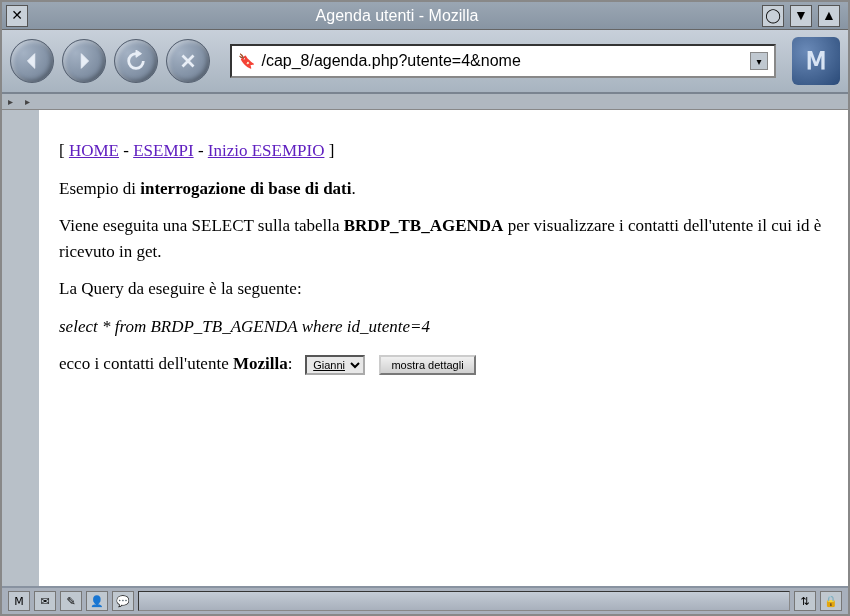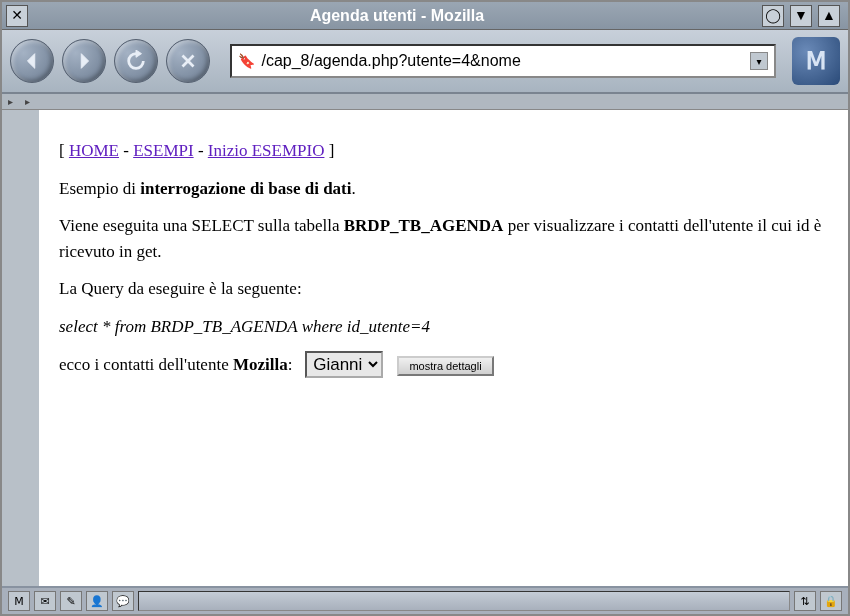--- a/index.html
+++ b/index.html
@@ -37,21 +37,21 @@
       align-items: center;
       justify-content: center;
       font-size: 14px;
       cursor: pointer;
     }
     .titlebar-title {
       flex: 1;
       text-align: center;
       font-family: Arial, sans-serif;
       font-size: 16px;
-      font-weight: bold;
+      font-weight: normal;
       color: #fff;
     }
     .titlebar-right {
       display: flex;
       gap: 2px;
     }
     .navbar {
       height: 64px;
       background: linear-gradient(#c8d0da, #a8b4c0);
       display: flex;
@@ -145,24 +145,25 @@
     }
     .content a {
       color: #6020c0;
       text-decoration: underline;
     }
     .content p { margin: 12px 0; }
     .content .bold { font-weight: bold; text-align: center; }
     .content .italic { font-style: italic; }
     .content .bolditalic { font-weight: bold; font-style: italic; }
     select.contact-select {
-      font-size: 17px;
+      font-size: 11px;
       padding: 1px 2px;
       background: #e8e8e8;
       border: 2px inset #aaa;
+      text-decoration: underline;
     }
     button.show-btn {
       font-size: 11px;
       padding: 2px 10px;
       background: linear-gradient(#f0f0f0, #d0d0d0);
       border: 2px outset #ccc;
       cursor: pointer;
       margin-left: 10px;
     }
     .statusbar {

